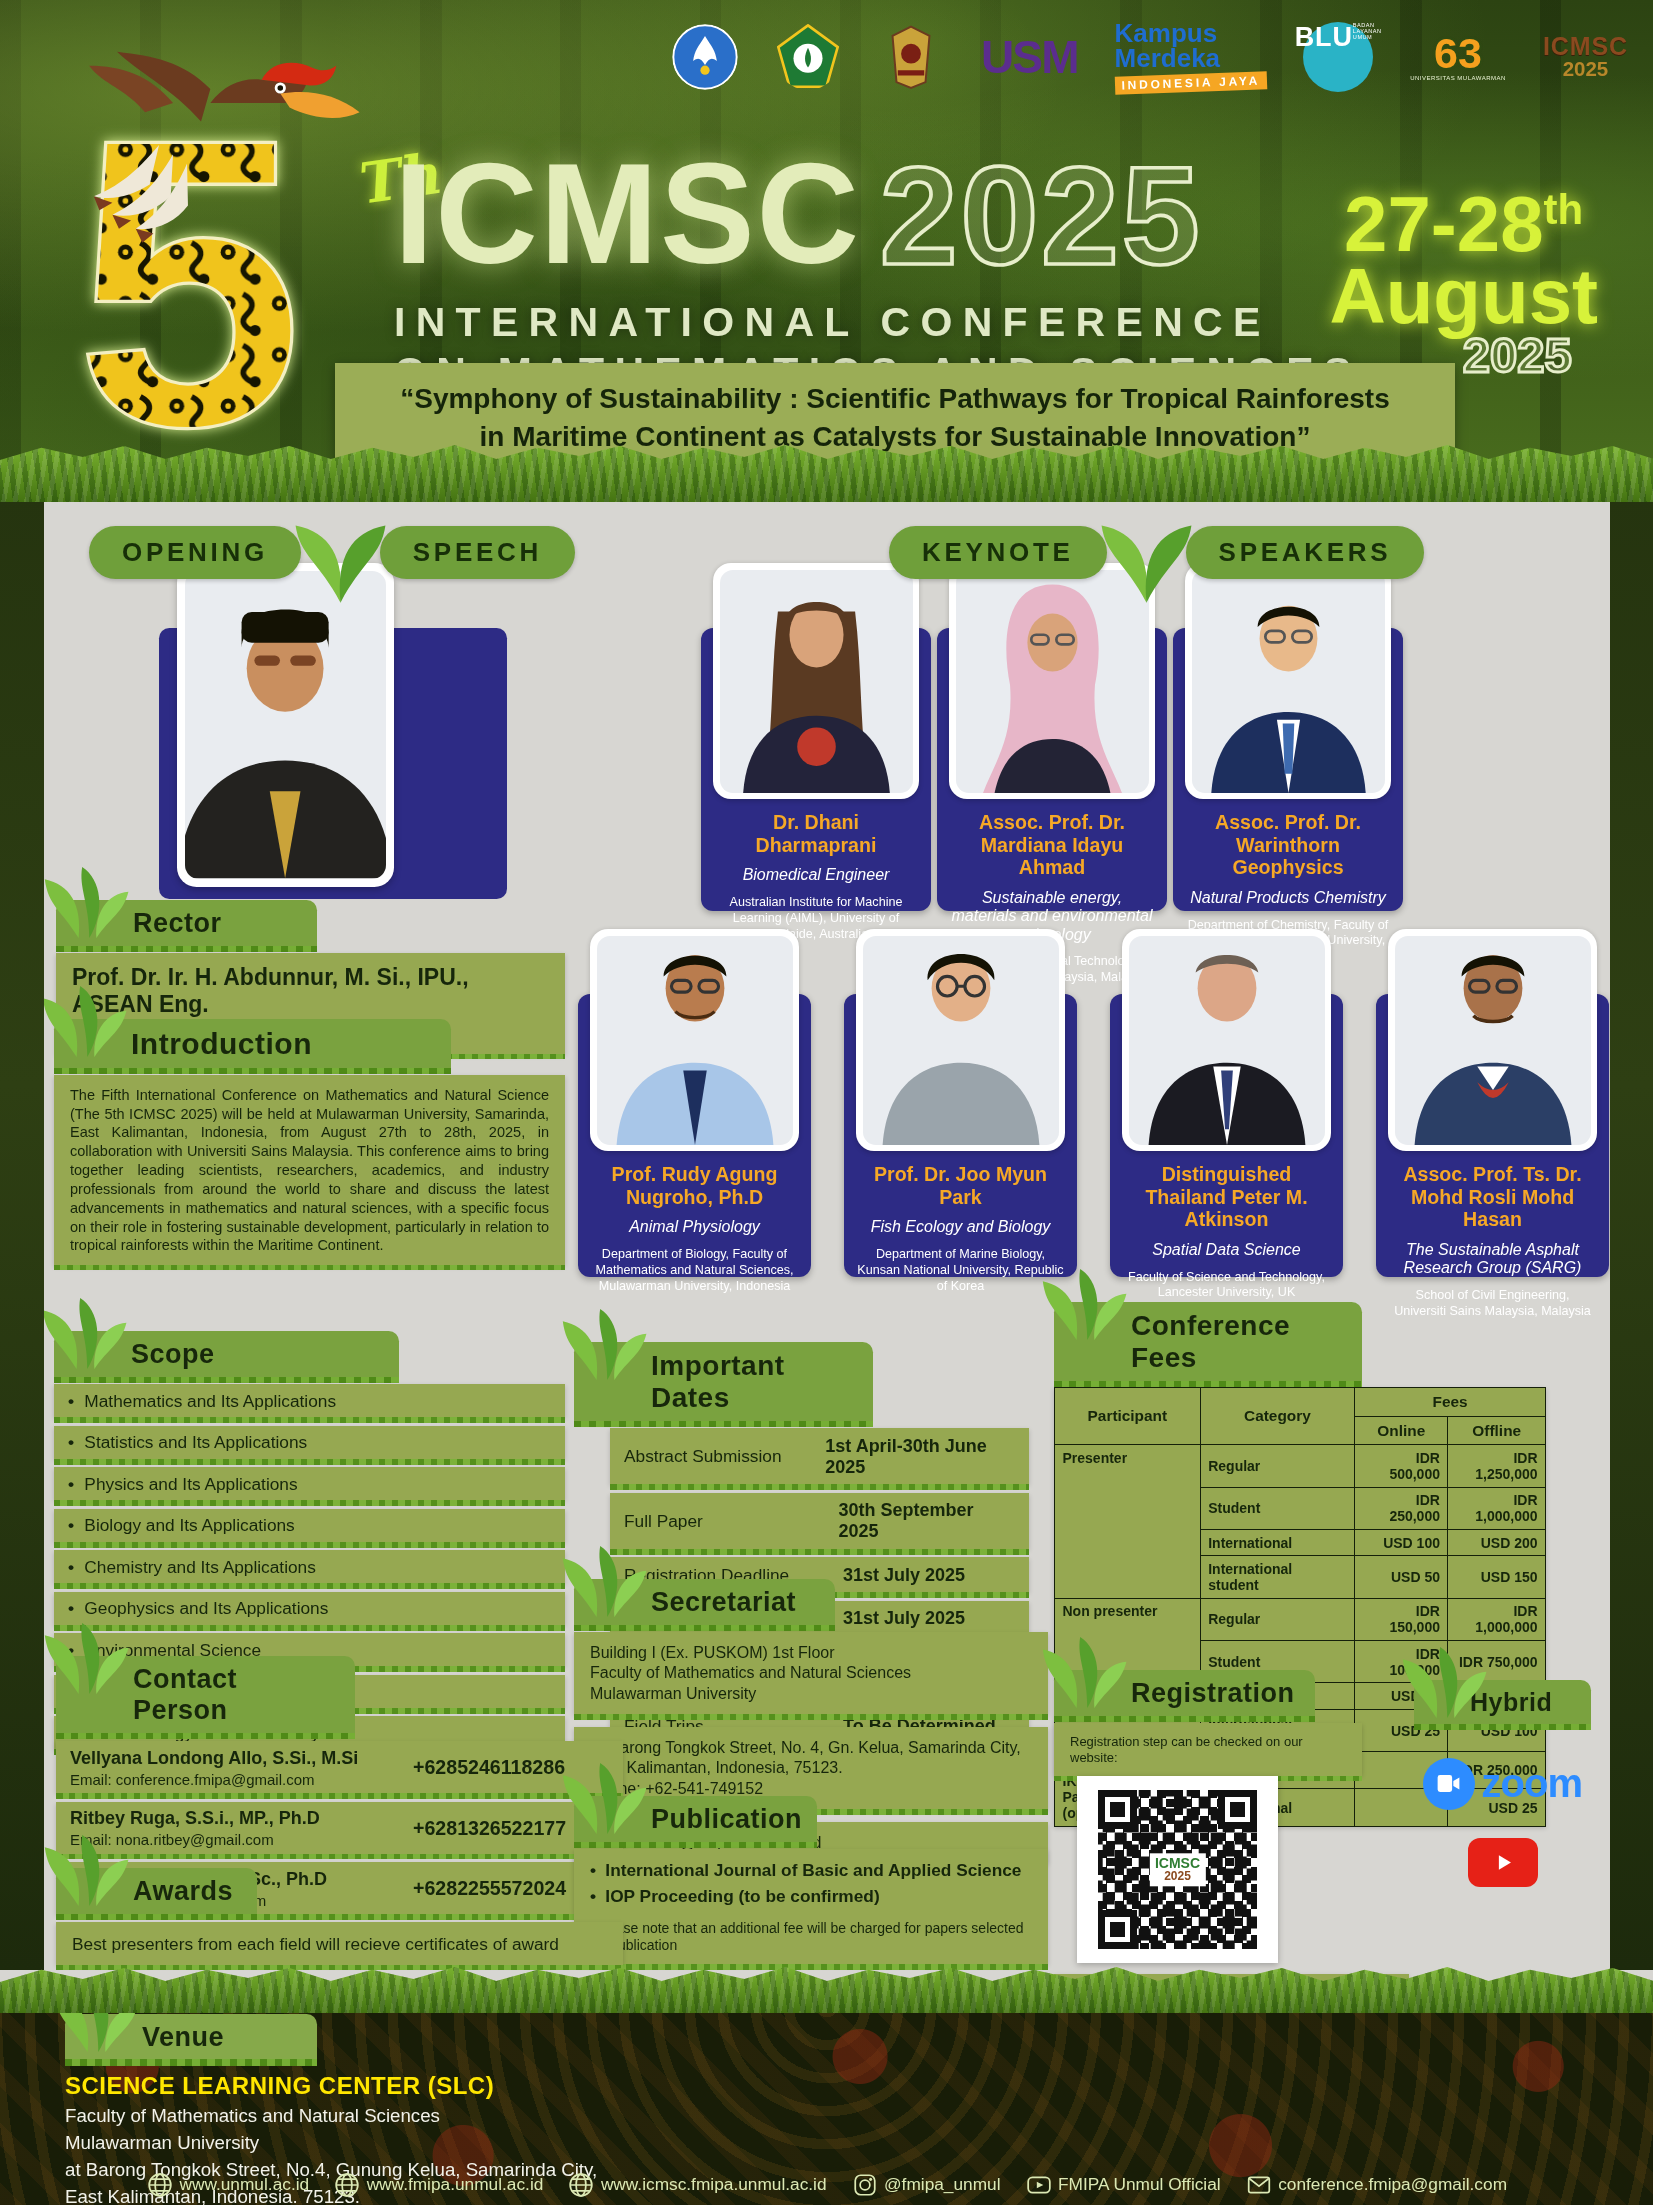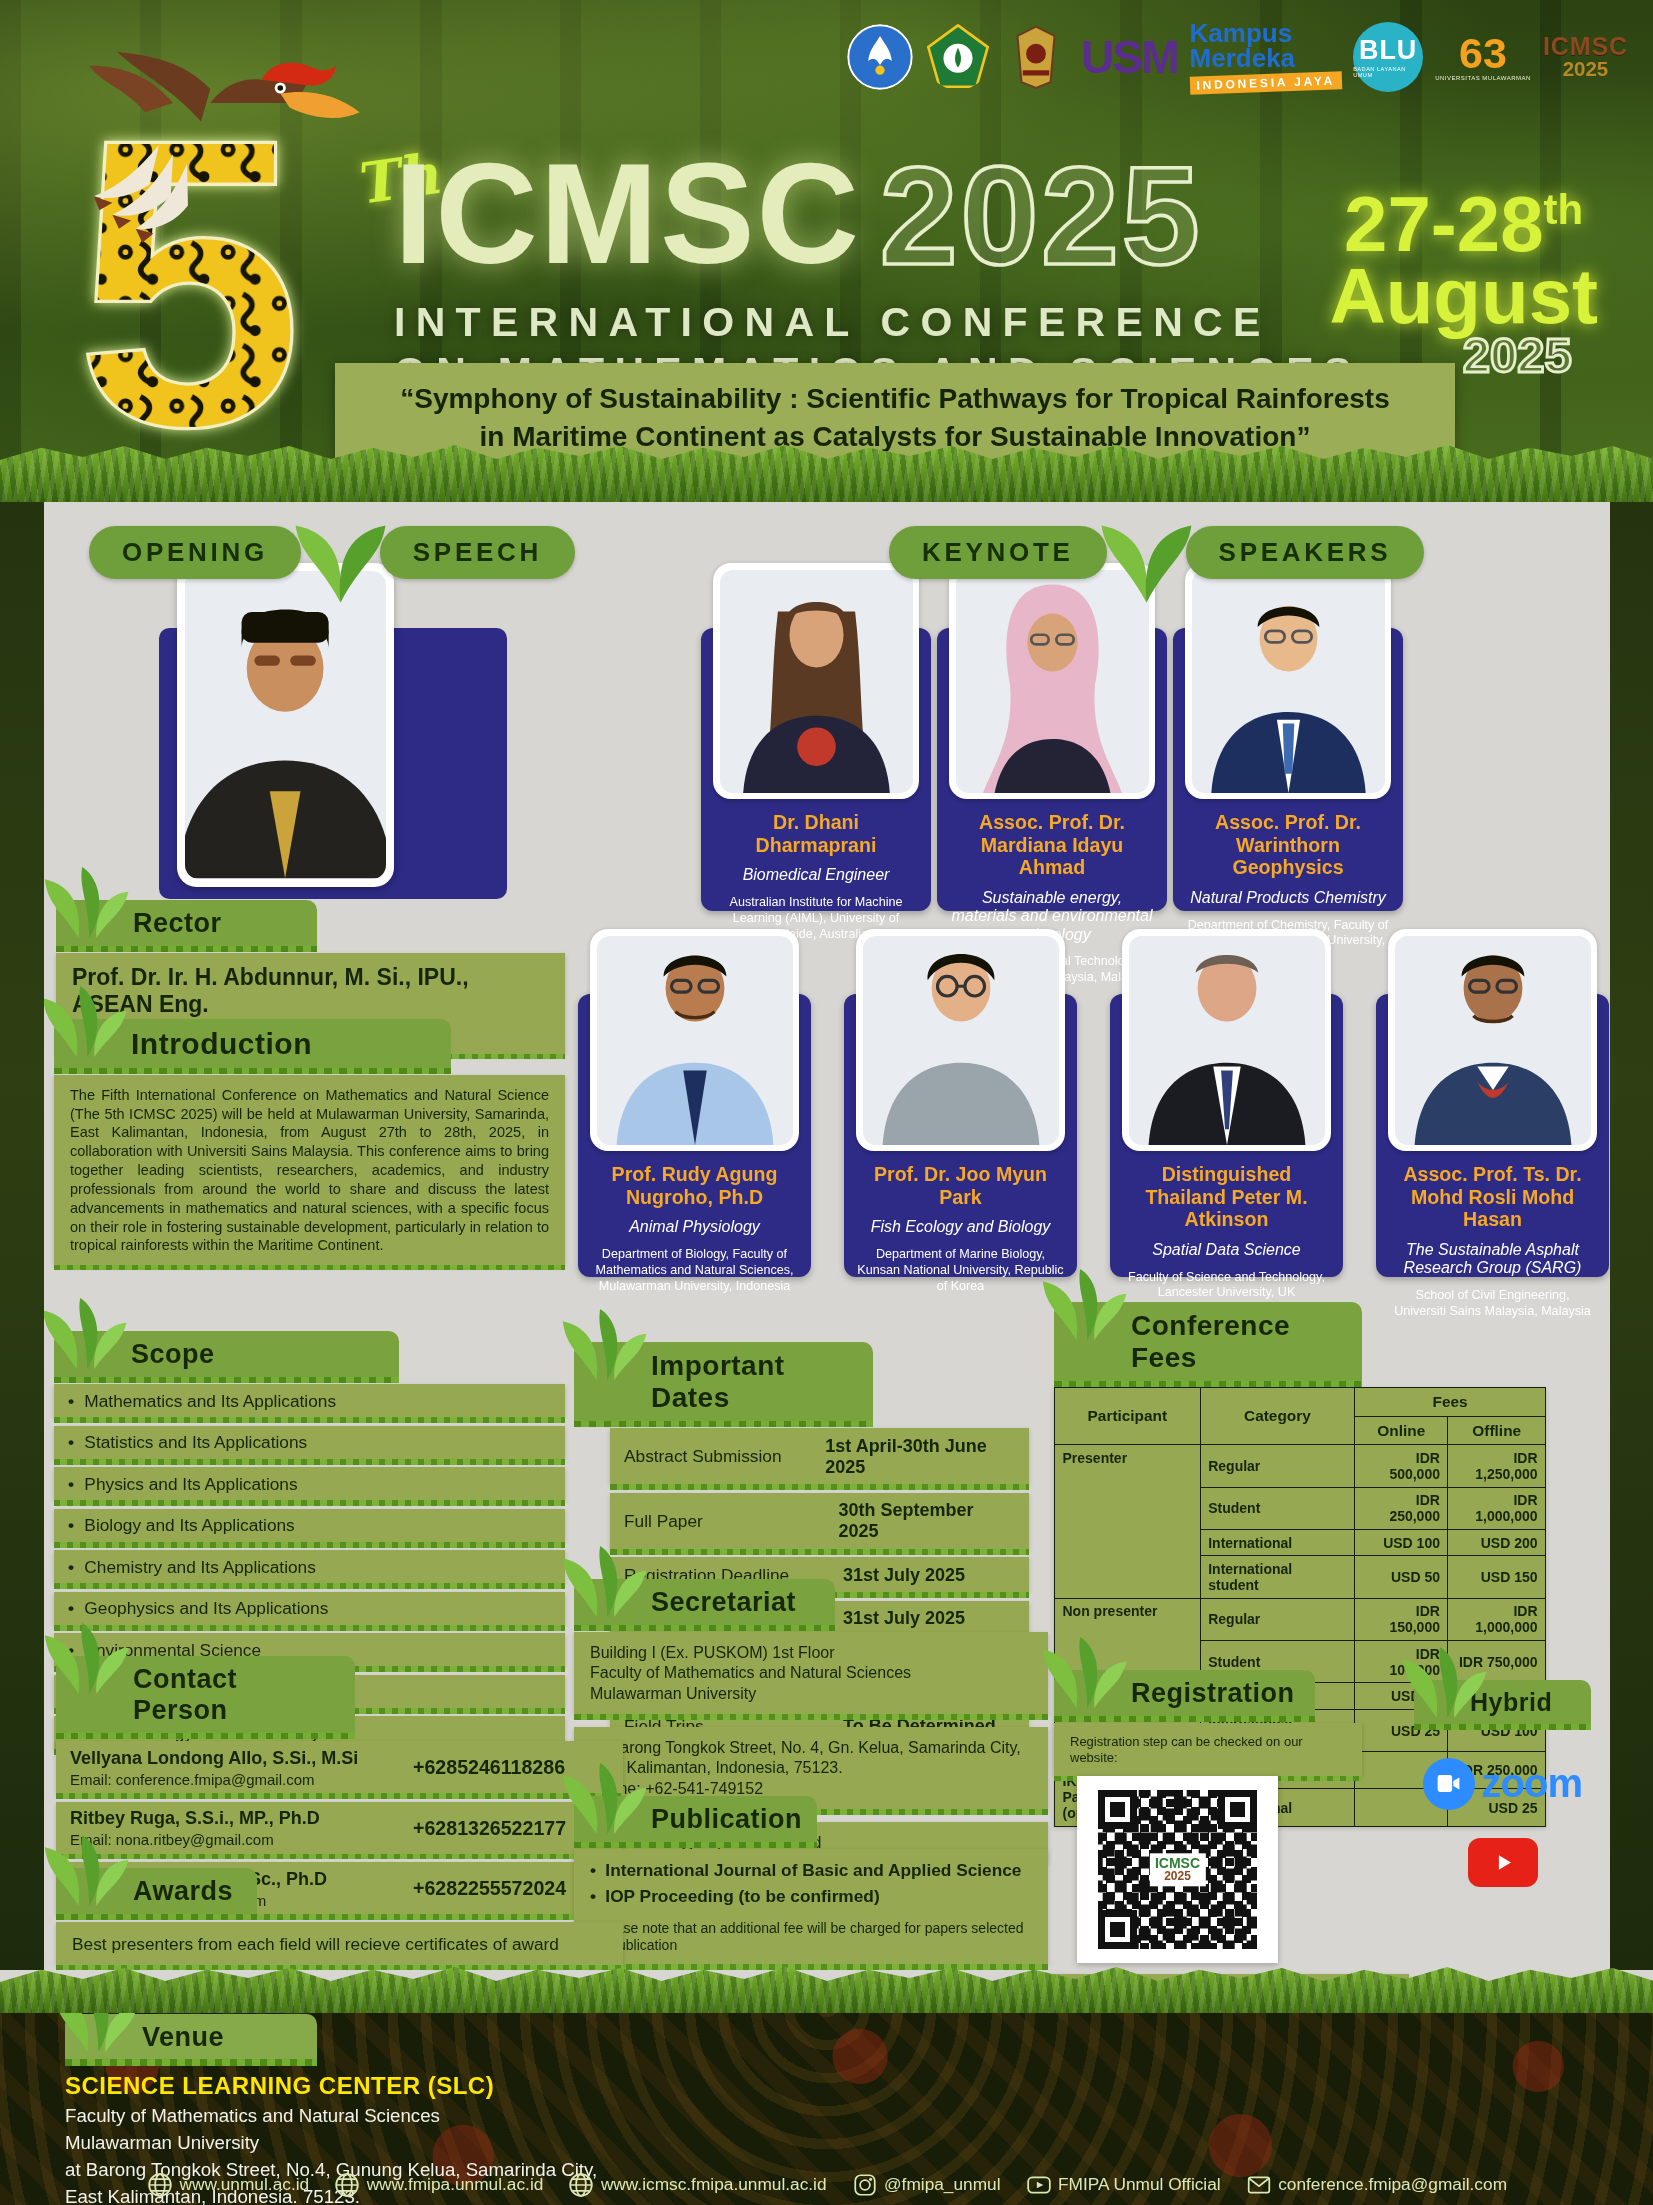--- a/index.html
+++ b/index.html
@@ -9,29 +9,29 @@
   
   .hero { position:absolute; left:0; top:0; width:100%; height:502px;
     background:
       radial-gradient(ellipse at 12% 18%, rgba(168,206,74,.40), transparent 42%),
       radial-gradient(ellipse at 55% 8%, rgba(130,175,55,.35), transparent 45%),
       radial-gradient(ellipse at 86% 45%, rgba(100,150,45,.38), transparent 40%),
       radial-gradient(ellipse at 35% 75%, rgba(35,62,16,.55), transparent 55%),
       repeating-linear-gradient(90deg, rgba(16,26,6,.30) 0 21.5px, rgba(0,0,0,0) 21.5px 140px),
       linear-gradient(180deg,#2c4312,#3d5b18 58%,#4a6e1e);
   }
-  .logo-strip { position:absolute; top:17px; right:26px; display:flex; align-items:center; gap:12px; height:79px; }
+  .logo-strip { position:absolute; top:17px; right:26px; display:flex; align-items:center; gap:37px; height:79px; }
   .logo-strip svg, .logo-strip .logotext { flex:none; }
   .lg-round { width:66px; height:66px; border-radius:50%; }
   .logotext { text-align:center; line-height:1; }
   .usm-text { font-size:46px; font-weight:bold; color:#5b2d8e; letter-spacing:-1.9px; }
   .km { text-align:left; }
   .km .l1, .km .l2 { font-size:26px; font-weight:bold; color:#1f6dd0; line-height:.95; }
   .km .ribbon { margin-top:3.7px; background:#f5a623; color:#fff; font-size:12px; font-weight:bold; letter-spacing:2.8px; padding:2.8px 6.5px; transform:rotate(-2deg); display:inline-block; }
-  .blu-badge { width:70px; height:70px; border-radius:50%; background:#2ab3c6; color:#fff; display:flex; flex-direction:column; align-items:center; justify-content:center; }
+  .blu-badge { width:70px; height:70px; border-radius:50%; background:#2ab3c6; color:#fff; display:flex; flex-direction:row; align-items:flex-start; justify-content:center; }
   .blu-badge .t { font-size:27px; font-weight:bold; letter-spacing:0.9px; }
   .blu-badge .s { font-size:5.6px; letter-spacing:0.5px; }
   .l63 .t { font-size:43px; font-weight:bold; color:#f5a01e; text-shadow:0 0 2.8px rgba(40,90,20,.6); }
   .l63 .s { font-size:6px; color:#eaf3d4; letter-spacing:0.5px; }
   .licmsc .t { font-size:25px; font-weight:bold; color:#8a4a1f; text-shadow:0 0.9px 0 #3a1e08; letter-spacing:0.9px; }
   .licmsc .s { font-size:20.5px; font-weight:bold; color:#b8872a; }
 
   .edition { position:absolute; left:61px; top:33px; width:336px; height:429px; }
   .edition .th { position:absolute; left:299px; top:112px; font-size:56px; font-style:italic; font-weight:bold; color:#cdf03a; text-shadow:0 0 10.3px rgba(205,240,58,.8); transform:rotate(-8deg); font-family:"DejaVu Serif", serif; }
 

